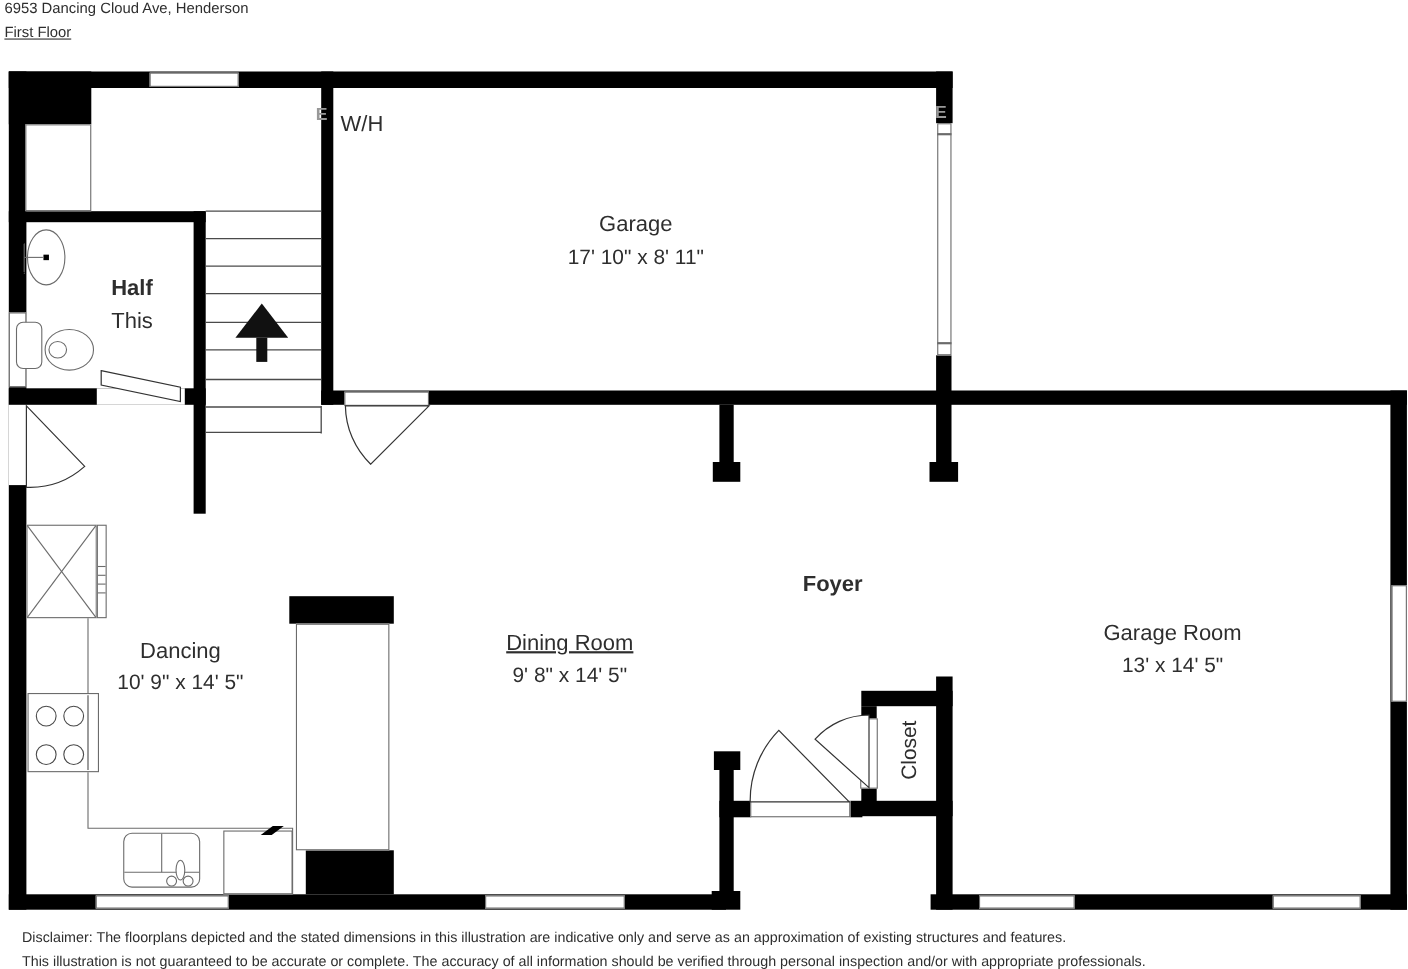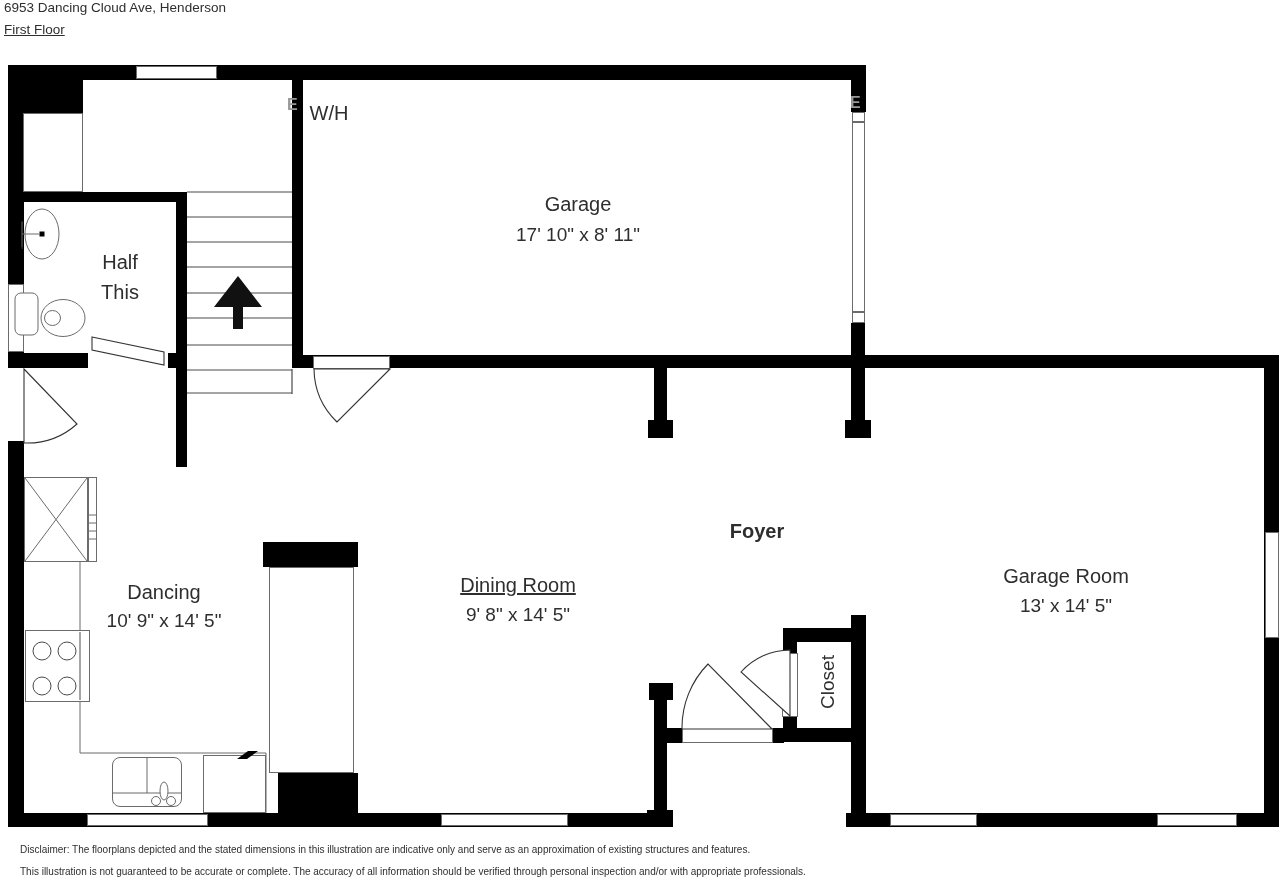--- a/index.html
+++ b/index.html
@@ -13,21 +13,21 @@
   .gap{position:absolute;background:#fff;}
   .box{position:absolute;background:#fff;border:1px solid var(--fixture_line,#6b6b6b);box-sizing:border-box;}
   .winline{position:absolute;background:var(--fixture_line,#6b6b6b);}
   .lbl{
     position:absolute;font-size:20px;line-height:1;color:var(--text,#2e2e2e);
     white-space:nowrap;transform:translateX(-50%);
   }
   .dims{font-size:19px;}
   .rot{transform:translate(-50%,-50%) rotate(-90deg);}
   .hdr{position:absolute;font-size:13.5px;color:var(--text,#2e2e2e);line-height:1;white-space:nowrap;}
-  .disc{position:absolute;font-size:10px;color:var(--text,#2e2e2e);line-height:1;white-space:nowrap;padding-left:16px;}
+  .disc{position:absolute;font-size:13px;color:var(--text,#2e2e2e);line-height:1;white-space:nowrap;padding-left:16px;}
   .wm{position:absolute;font-size:16px;font-weight:700;color:var(--watermark,#989898);line-height:1;}
   svg.overlay{position:absolute;left:0;top:0;pointer-events:none;}
 </style>
 </head>
 <body>
 
 <div class="hdr" style="left:4px;top:1px;">6953 Dancing Cloud Ave, Henderson</div>
 <div class="hdr" style="left:4px;top:23px;text-decoration:underline;">First Floor</div>
 
 <div class="wall" style="left:8px;top:65px;width:858px;height:15px;"></div>
@@ -154,21 +154,21 @@
     <path d="M390,369 L337,422 A75,75 0 0 1 314,369 Z"></path>
     <path d="M772,729 L708,664 A91,91 0 0 0 682,729 Z"></path>
     <path d="M790,716 L741,672 A66,66 0 0 1 790,650 Z"></path>
     <polygon points="92,337 164,352 164,365 92,350"></polygon>
   </g>
 </svg>
 
 <div class="lbl" style="left:578px;top:194px;">Garage</div>
 <div class="lbl dims" style="left:578px;top:225px;">17' 10" x 8' 11"</div>
 <div class="lbl" style="left:329px;top:103px;">W/H</div>
-<div class="lbl" style="left:120px;top:252px;">Half</div>
+<div class="lbl" style="left:120px;top:252px;font-weight:bold;">Half</div>
 <div class="lbl" style="left:120px;top:282px;">This</div>
 <div class="lbl" style="left:164px;top:582px;">Dancing</div>
 <div class="lbl dims" style="left:164px;top:611px;">10' 9" x 14' 5"</div>
 <div class="lbl" style="left:518px;top:575px;text-decoration:underline;">Dining Room</div>
 <div class="lbl dims" style="left:518px;top:605px;">9' 8" x 14' 5"</div>
 <div class="lbl" style="left:757px;top:521px;font-weight:bold;">Foyer</div>
 <div class="lbl" style="left:1066px;top:566px;">Garage Room</div>
 <div class="lbl dims" style="left:1066px;top:596px;">13' x 14' 5"</div>
 <div class="lbl dims rot" style="left:827px;top:682px;">Closet</div>
 

